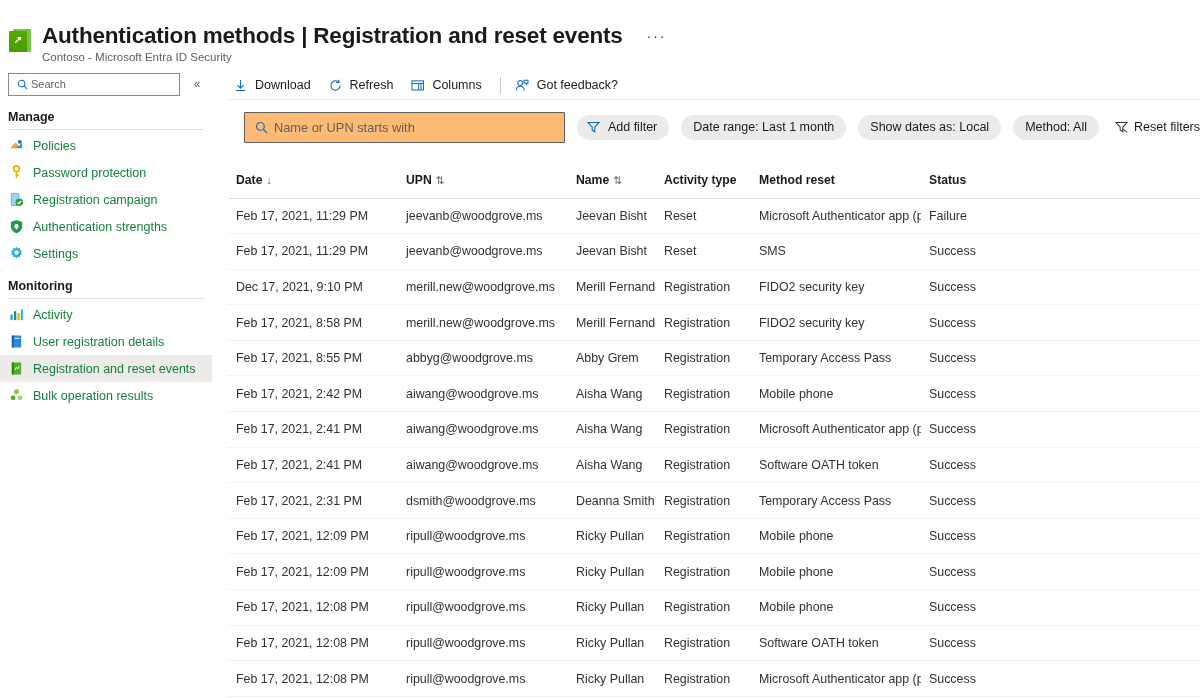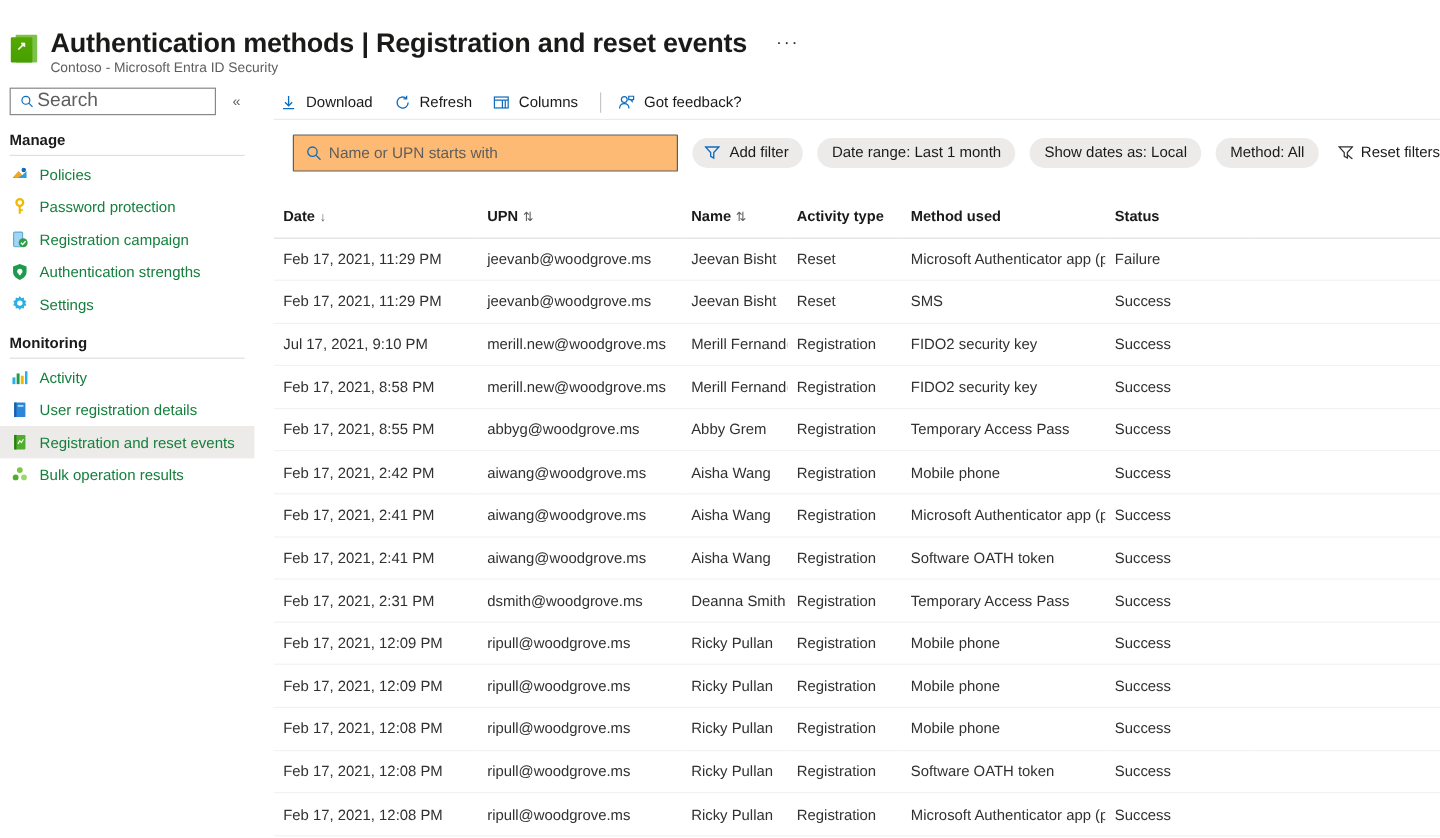--- a/index.html
+++ b/index.html
@@ -70,21 +70,21 @@
   .nav-search {
     position: relative; width: 172px; height: 23px;
     border: 1px solid #8a8886; background: #fff;
     display: flex; align-items: center;
   }
   .nav-search .mag {
     width: 18px; margin-left: 4px; color: #0f6cbd; font-size: 11px;
     display: flex; align-items: center; justify-content: center;
   }
   .nav-search input {
-    border: 0; outline: 0; font-size: 16px; font-family: inherit;
+    border: 0; outline: 0; font-size: 11px; font-family: inherit;
     color: #be185d; width: 140px; background: transparent; padding: 0;
   }
   .nav-search input::placeholder { color: #605e5c; }
   .collapse-btn {
     width: 22px; height: 22px; margin-left: 6px; color: #605e5c;
     font-size: 12px; display: flex; align-items: center; justify-content: center;
     cursor: pointer;
   }
   .nav-group-title {
     font-size: 12.5px; font-weight: 700; color: #1b1a19;
@@ -442,21 +442,21 @@
           <th class="c-upn">
             <span>UPN</span><span class="sortic">⇅</span>
           </th>
           <th class="c-name">
             <span>Name</span><span class="sortic">⇅</span>
           </th>
           <th class="c-act">
             <span>Activity type</span>
           </th>
           <th class="c-meth">
-            <span>Method used</span>
+            <span>Method reset</span>
           </th>
           <th class="c-stat">
             <span>Status</span>
           </th>
           <th class="c-pad"></th>
         </tr>
       </thead>
       <tbody id="grid-body">
           <tr>
             <td class="c-date">Feb 17, 2021, 11:29 PM</td>
@@ -470,21 +470,21 @@
           <tr>
             <td class="c-date">Feb 17, 2021, 11:29 PM</td>
             <td class="c-upn">jeevanb@woodgrove.ms</td>
             <td class="c-name">Jeevan Bisht</td>
             <td class="c-act">Reset</td>
             <td class="c-meth">SMS</td>
             <td class="c-stat">Success</td>
             <td class="c-pad"></td>
           </tr>
           <tr>
-            <td class="c-date">Jul 17, 2021, 9:10 PM</td>
+            <td class="c-date">Dec 17, 2021, 9:10 PM</td>
             <td class="c-upn">merill.new@woodgrove.ms</td>
             <td class="c-name">Merill Fernando</td>
             <td class="c-act">Registration</td>
             <td class="c-meth">FIDO2 security key</td>
             <td class="c-stat">Success</td>
             <td class="c-pad"></td>
           </tr>
           <tr>
             <td class="c-date">Feb 17, 2021, 8:58 PM</td>
             <td class="c-upn">merill.new@woodgrove.ms</td>

